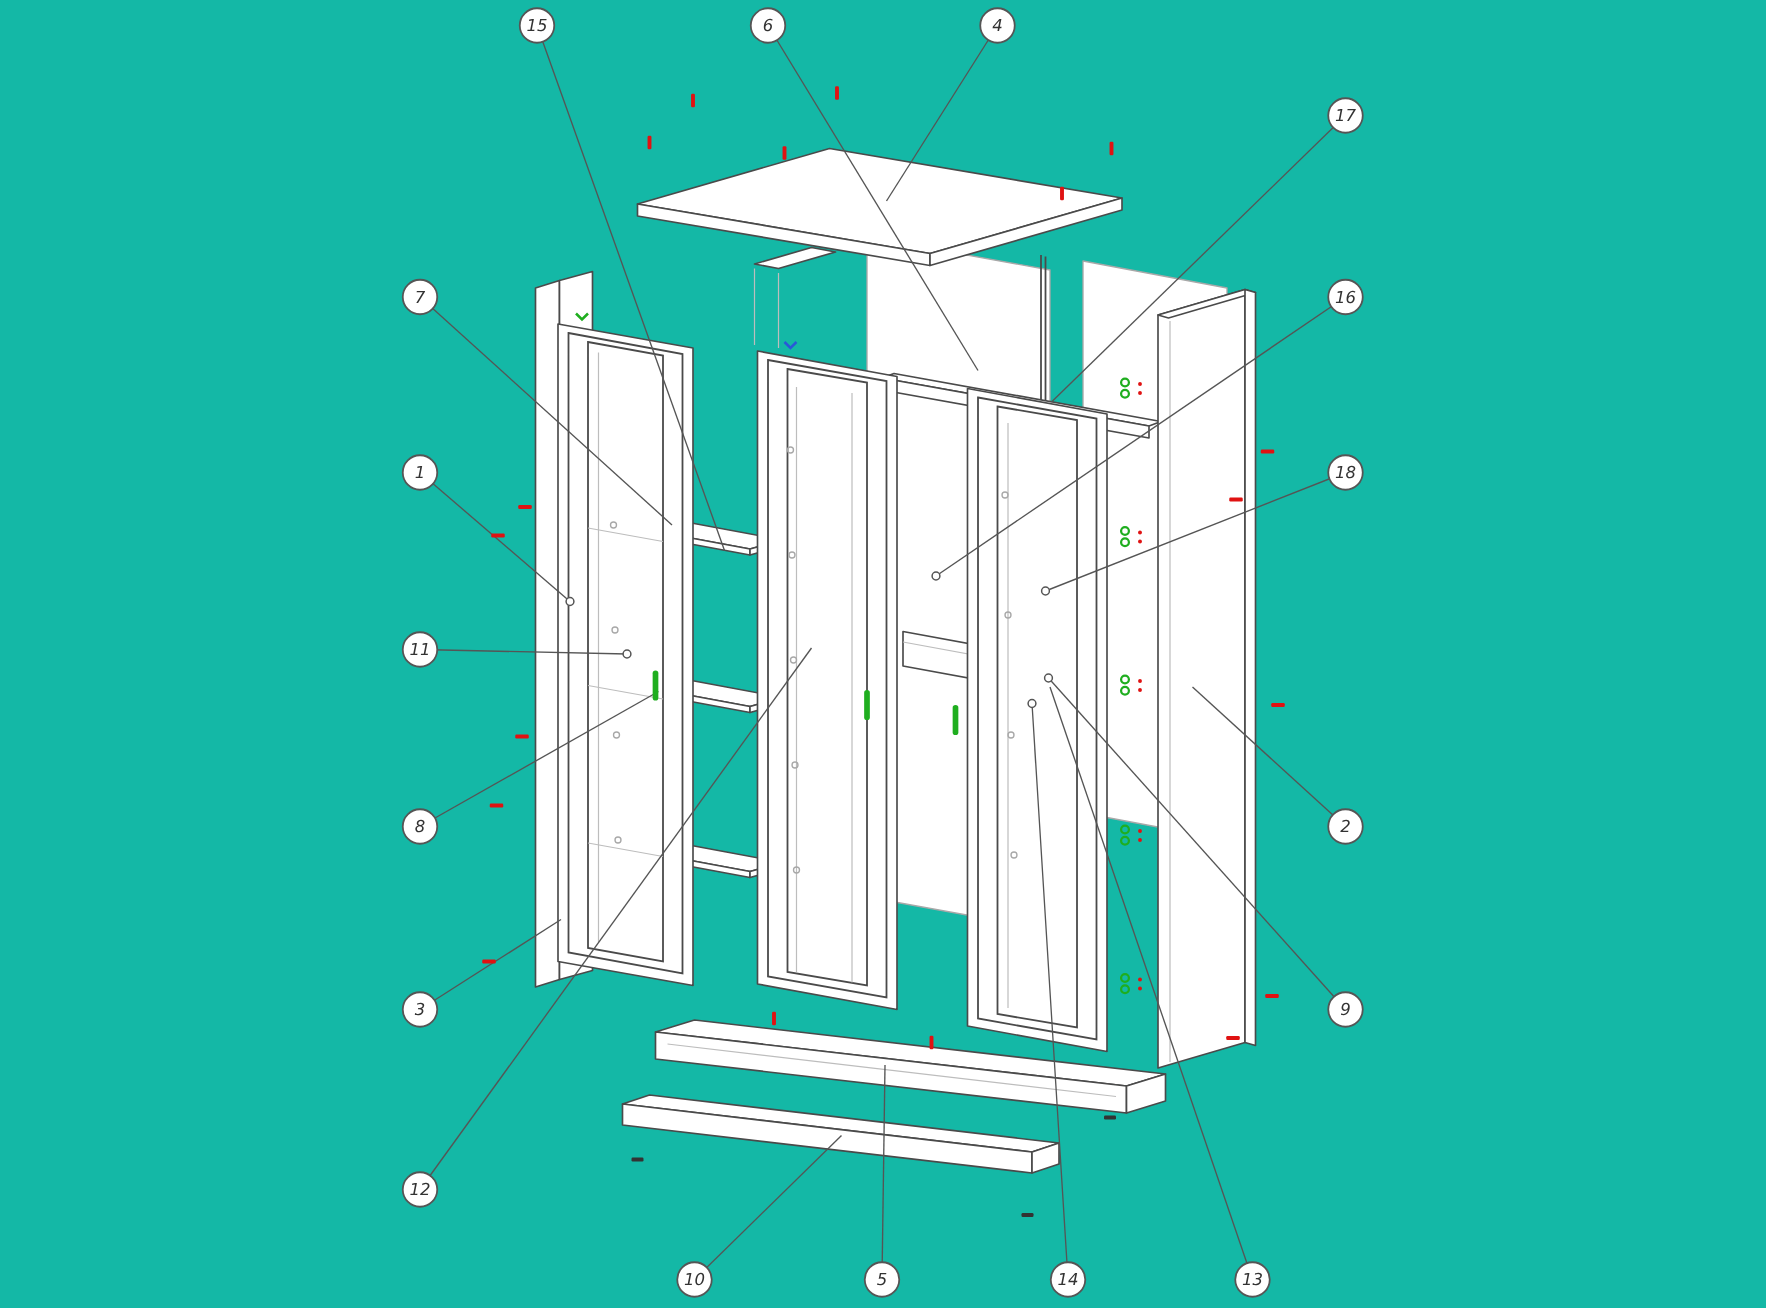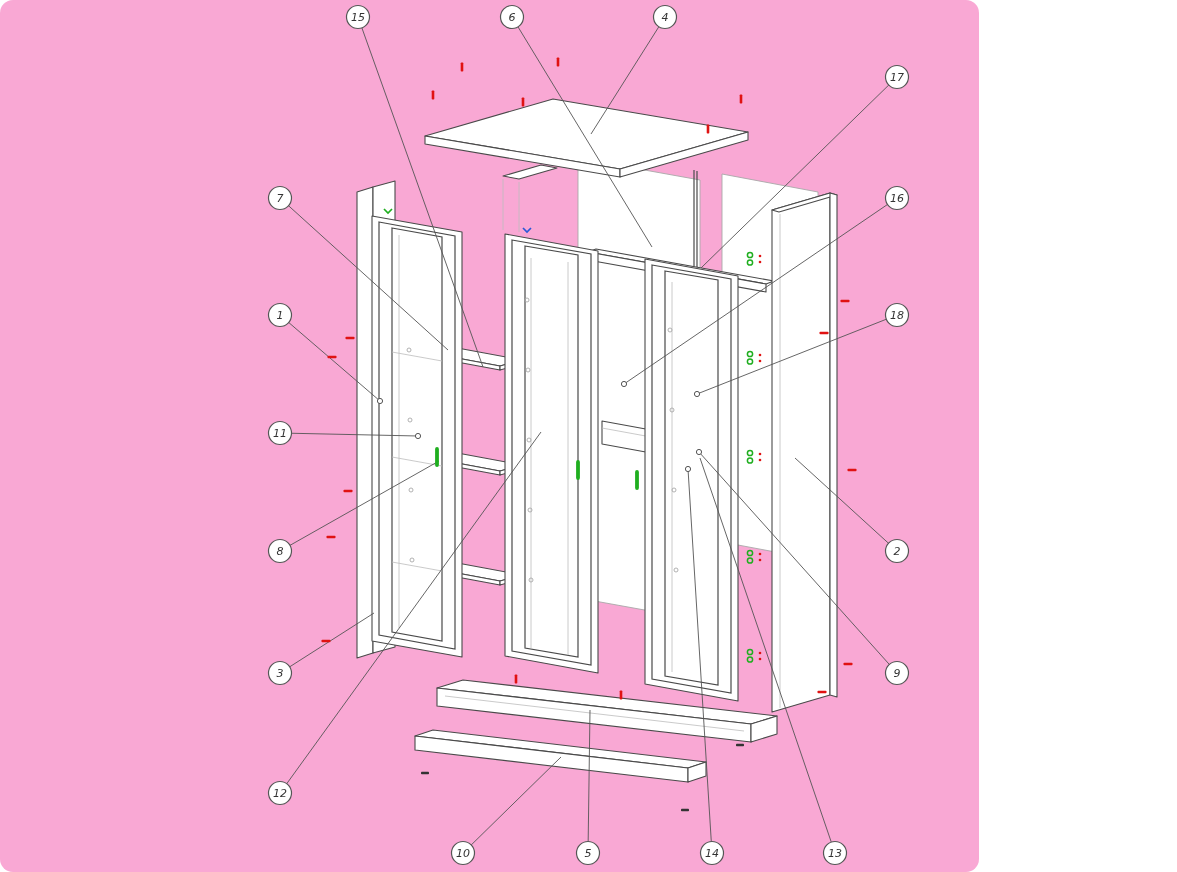--- a/index.html
+++ b/index.html
@@ -1,17 +1,17 @@
 <!DOCTYPE html>
 <html><head>
 <meta charset="utf-8">
 <style>
   html,body{margin:0;padding:0;background:#ffffff;}
-  .stage{position:relative;width:979px;height:872px;background:#f9a8d4;overflow:hidden;
-         font-family:"DejaVu Sans",sans-serif;border-radius:13px;}
+  .stage{position:relative;width:1177px;height:872px;background:#14b8a6;overflow:hidden;
+         font-family:"DejaVu Sans",sans-serif;}
   svg{display:block;}
   path,line,rect,circle{vector-effect:non-scaling-stroke;}
   .part{fill:#ffffff;stroke:#4a4a4a;stroke-width:1.1;stroke-linejoin:round;}
   .part-light{fill:#ffffff;stroke:#a8a8a8;stroke-width:0.9;stroke-linejoin:round;}
   .detail{fill:none;stroke:#bdbdbd;stroke-width:0.8;}
   .edge{fill:none;stroke:#4a4a4a;stroke-width:1.2;}
   .balloon-text{font-family:"DejaVu Sans",sans-serif;font-style:italic;font-size:11px;fill:#333;
                 text-anchor:middle;}
 </style>
 </head>

